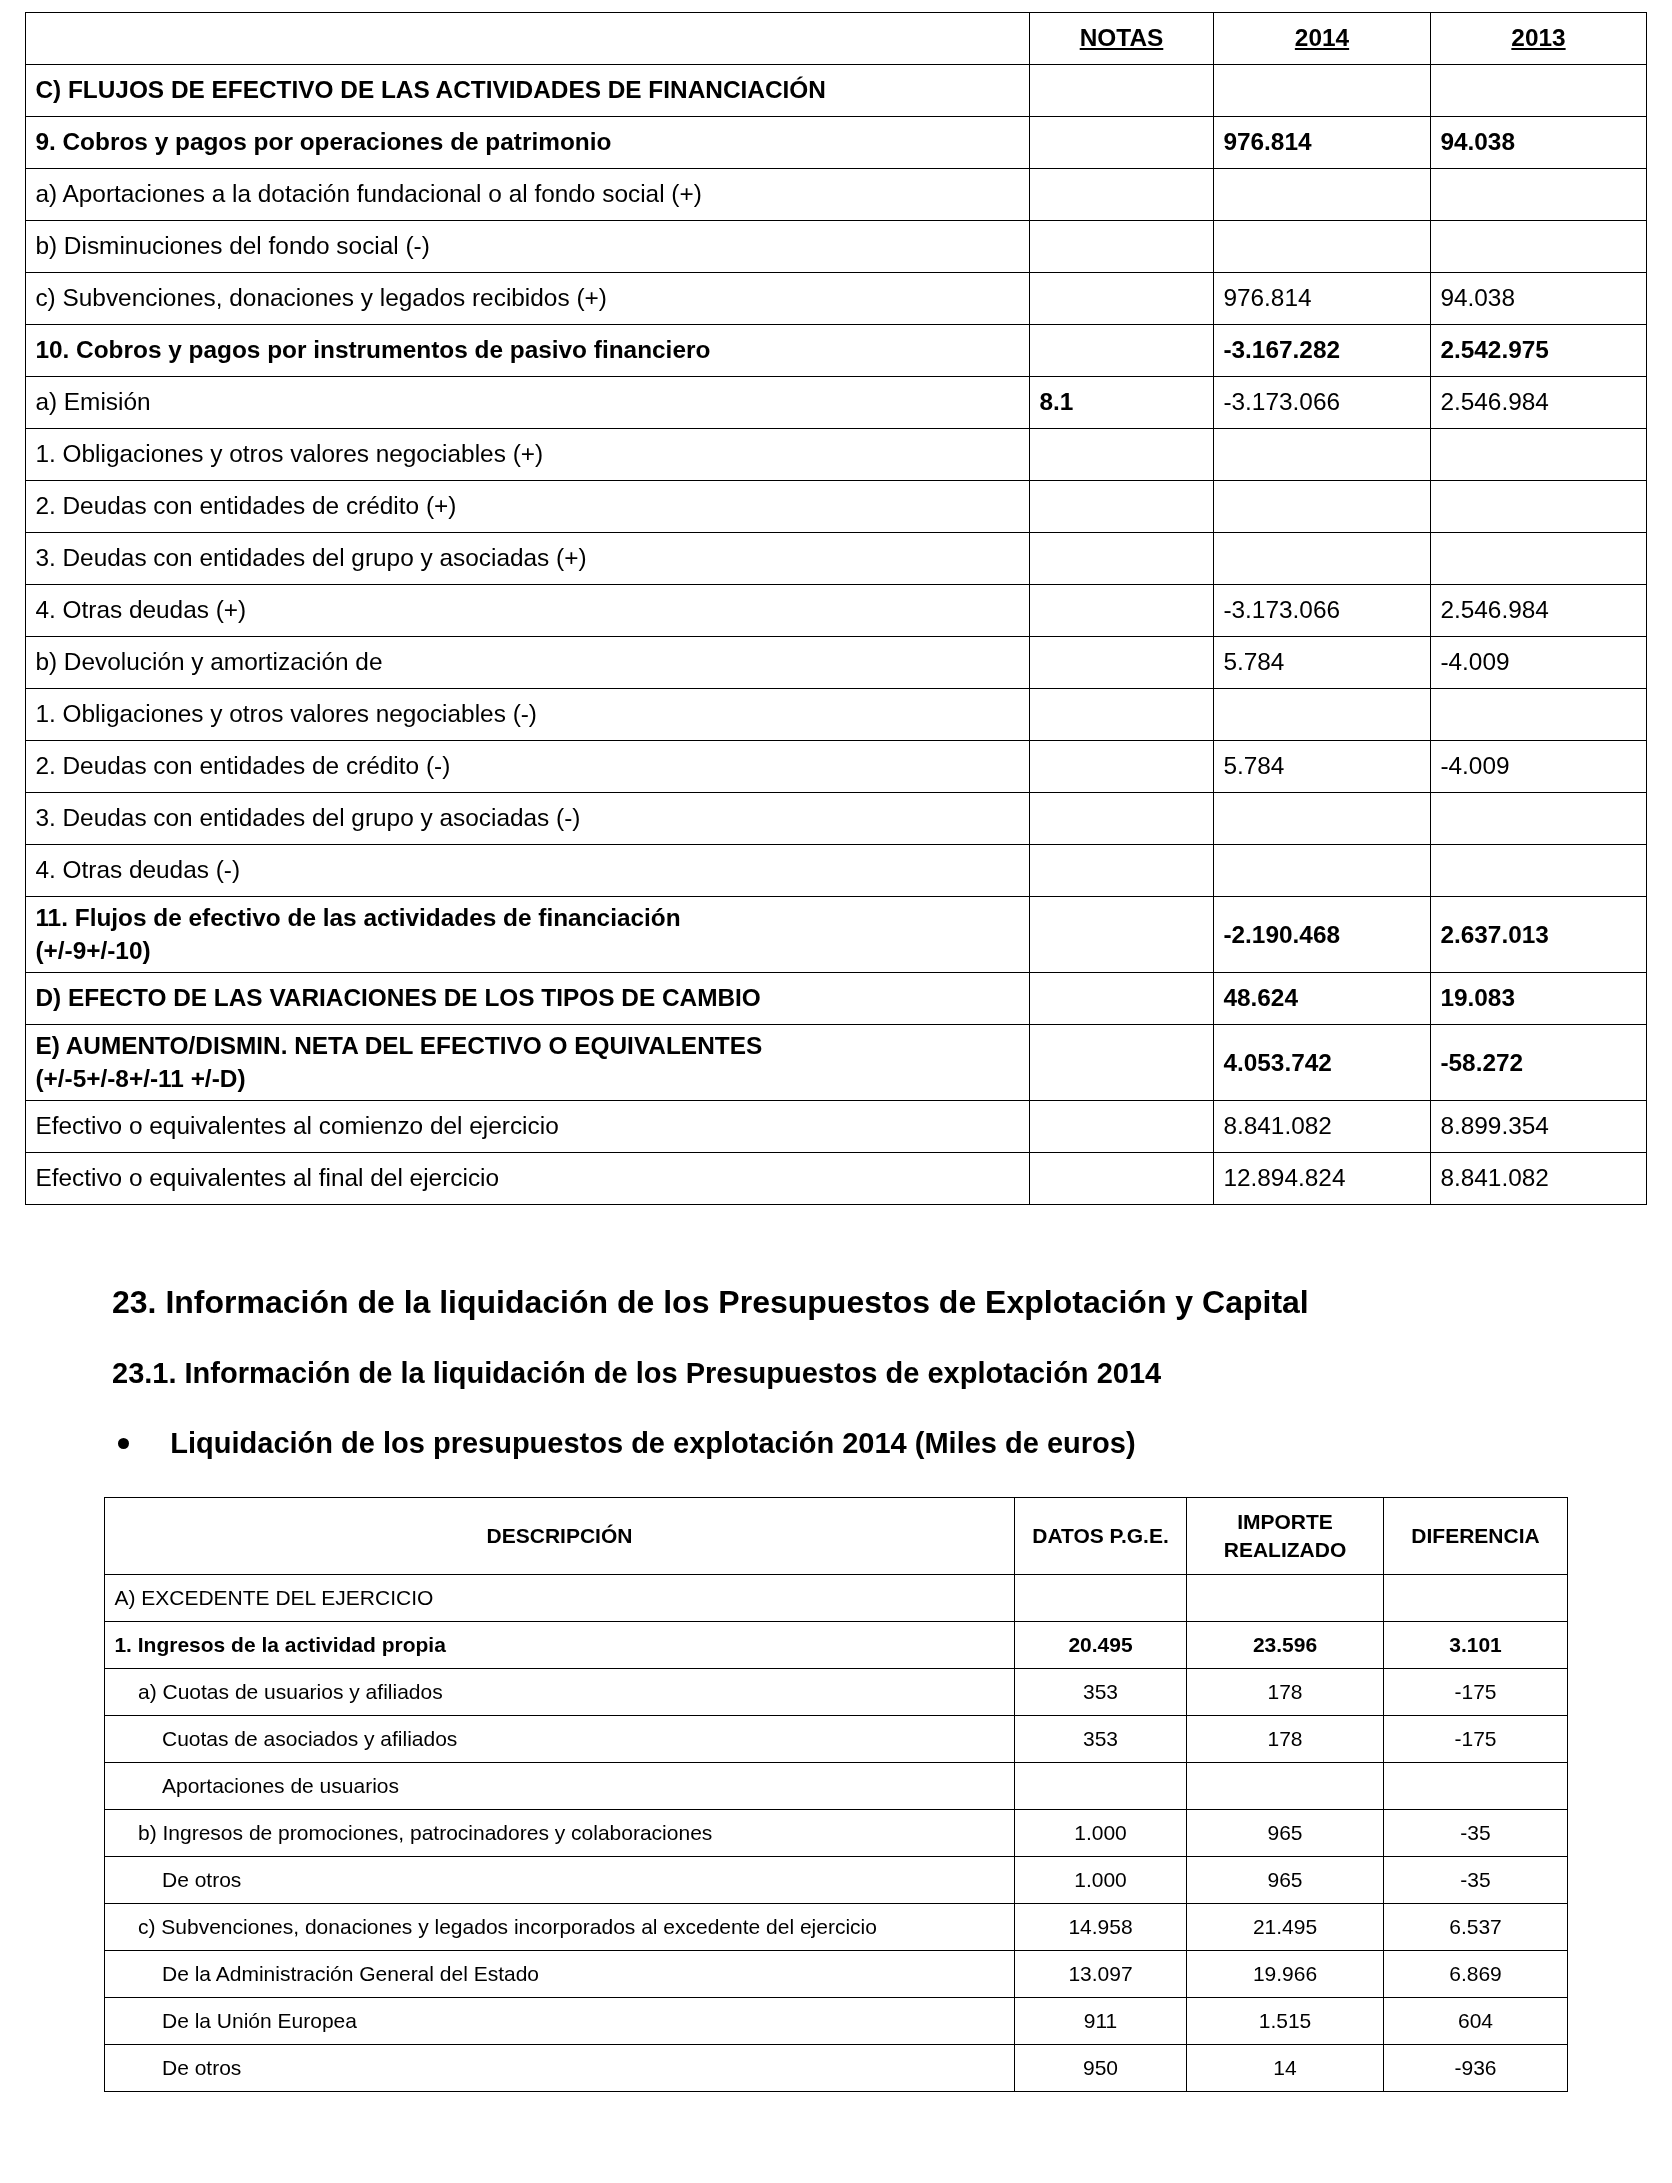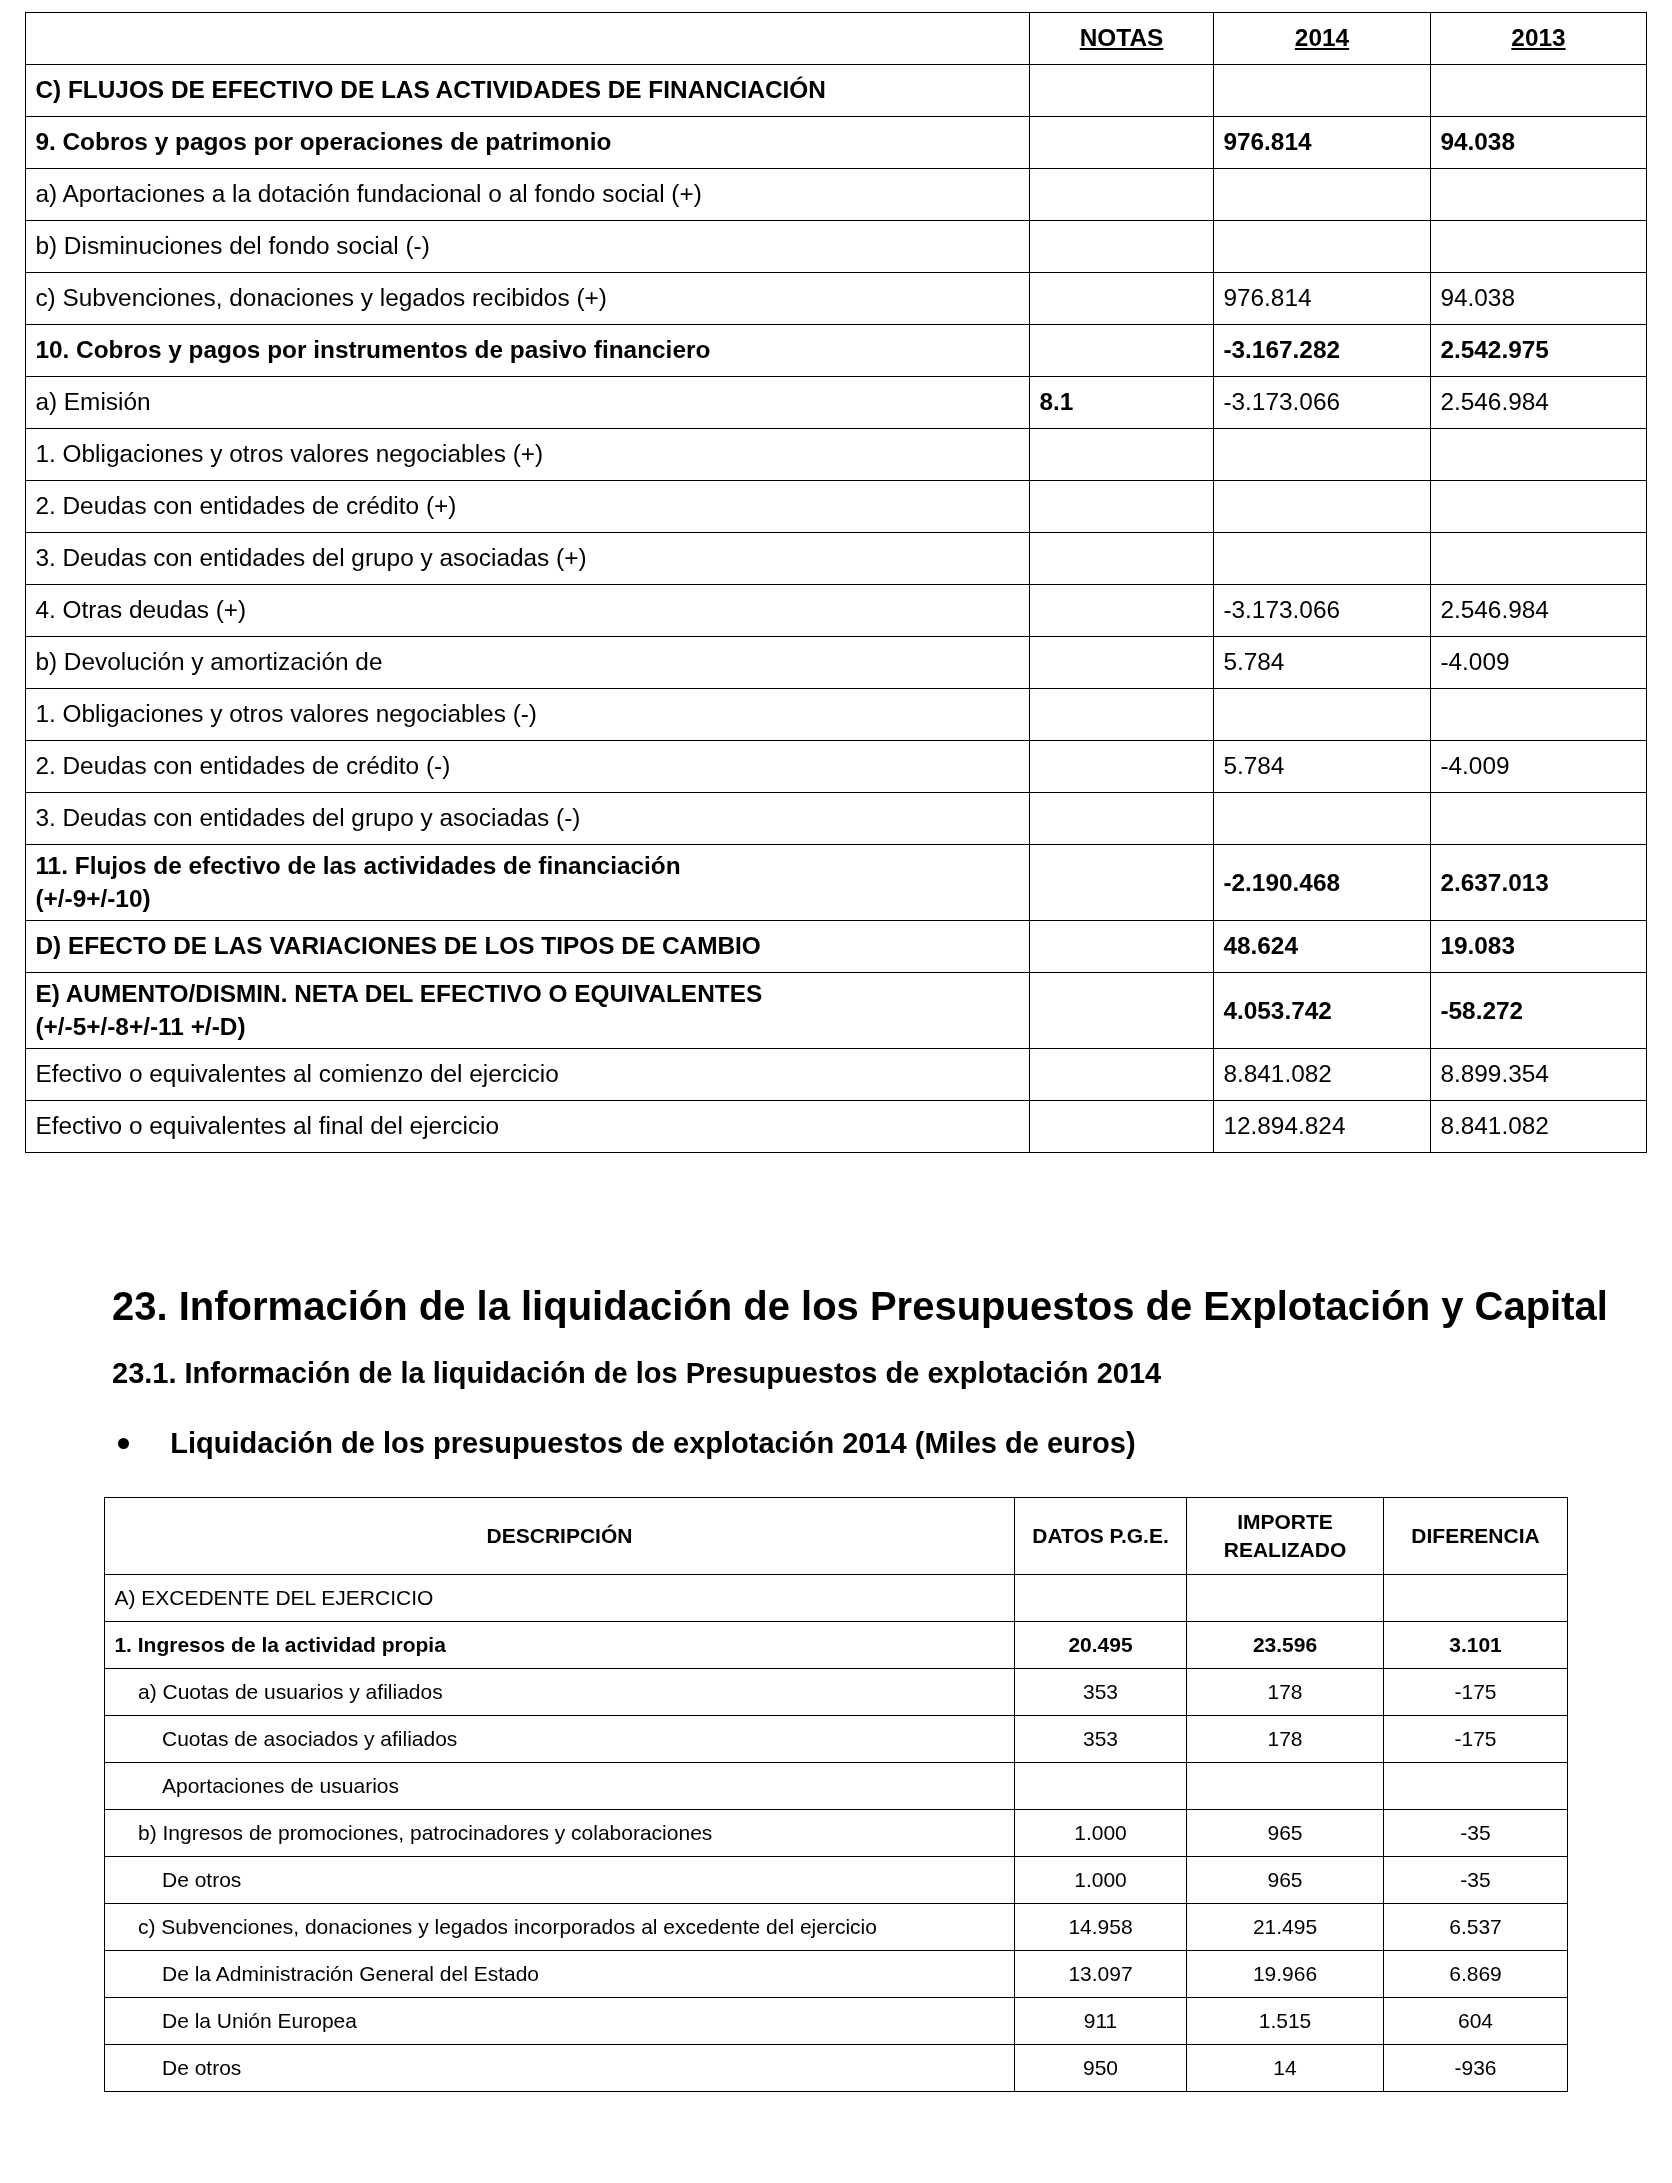--- a/index.html
+++ b/index.html
@@ -17,21 +17,21 @@
   #t1 col.c-y1 { width: 217px; }
   #t1 col.c-y2 { width: 216px; }
   #t1 td, #t1 th { height: 51px; font-size: 24.4px; }
   #t1 th { font-weight: bold; text-align: center; text-decoration: underline; }
   #t1 td.num { text-align: left; }
   #t1 td.note { text-align: left; font-weight: bold; }
   #t1 tr.bold td { font-weight: bold; }
   #t1 tr.tall td { height: 75px; line-height: 33px; }
 
   
-  .h1 { position: absolute; left: 112px; top: 1284px; font-size: 40px; font-weight: bold; white-space: nowrap; }
+  .h1 { position: absolute; left: 112px; top: 1284px; font-size: 32px; font-weight: bold; white-space: nowrap; }
   .h2 { position: absolute; left: 112px; top: 1357px; font-size: 29px; font-weight: bold; white-space: nowrap; }
   .h3 { position: absolute; left: 112px; top: 1427px; font-size: 29px; font-weight: bold; white-space: nowrap; display: flex; align-items: center; }
   .h3 .bullet { display: inline-block; width: 11px; height: 11px; border-radius: 50%; background: #000; margin: 0 41px 0 6.3px; }
 
   
   #t2 { left: 104px; top: 1497px; width: 1463px; }
   #t2 col.c-desc { width: 910px; }
   #t2 col.c-pge { width: 172px; }
   #t2 col.c-imp { width: 197px; }
   #t2 col.c-dif { width: 184px; }
@@ -144,20 +144,26 @@
       <td class="note"></td>
       <td class="num">5.784</td>
       <td class="num">-4.009</td>
     </tr>
     <tr>
       <td>3. Deudas con entidades del grupo y asociadas (-)</td>
       <td class="note"></td>
       <td class="num"></td>
       <td class="num"></td>
     </tr>
+    <tr>
+      <td>4. Otras deudas (-)</td>
+      <td class="note"></td>
+      <td class="num"></td>
+      <td class="num"></td>
+    </tr>
     <tr class="bold tall">
       <td>
         <div>11. Flujos de efectivo de las actividades de financiación</div>
         <div>(+/-9+/-10)</div>
       </td>
       <td class="note"></td>
       <td class="num">-2.190.468</td>
       <td class="num">2.637.013</td>
     </tr>
     <tr class="bold">

